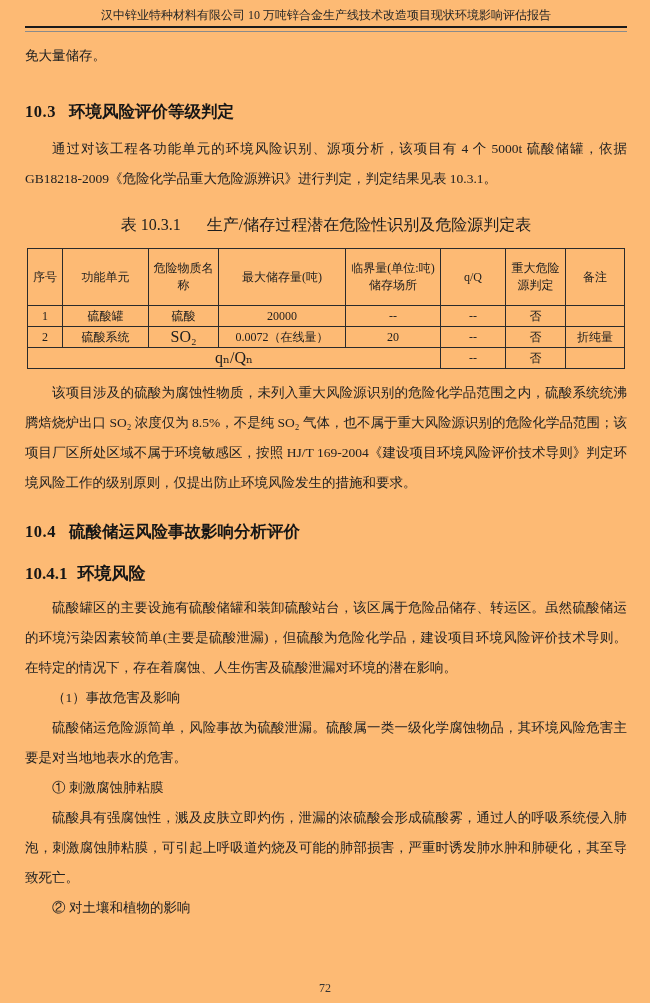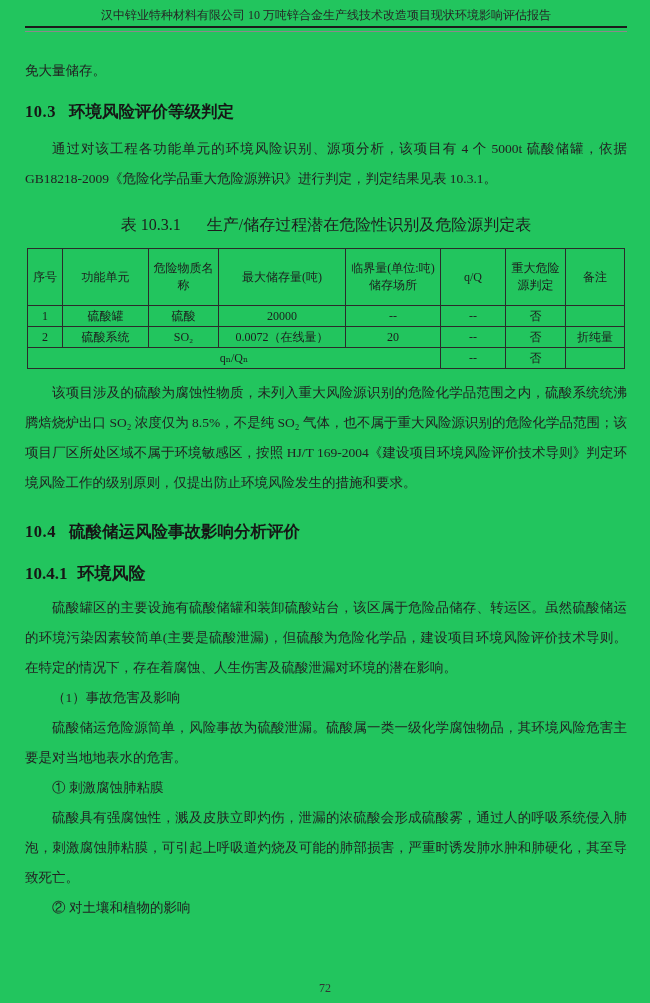--- a/index.html
+++ b/index.html
@@ -1,20 +1,20 @@
 <!DOCTYPE html>
 <html lang="zh"><head>
 <meta charset="utf-8">
 <style>
   html,body{margin:0;padding:0;background:#9a9a9a;}
   .page{
     position:relative;
     width:650px;height:1003px;
     margin:0 auto;
-    background:#22c55e;
+    background:#fdba74;
     color:#1e1e1e;
     font-family:"Liberation Serif","DejaVu Serif",serif;
     overflow:hidden;
     box-sizing:border-box;
   }
   .content{padding:0 23px 0 25px;}
 
   
   .running-header{
     padding-top:7px;
@@ -26,25 +26,25 @@
   .header-rule{
     height:3px;
     margin:3px 0 0 0;
     border-top:2px solid #1b1b1b;
     border-bottom:1px solid #8a8a8a;
   }
 
   
   p{margin:0;font-size:13.5px;line-height:30px;text-align:justify;color:#222;}
   .indent{text-indent:2em;}
-  .cont{margin-top:24px;}
+  .cont{margin-top:9px;}
 
   
   .h-major{
-    margin:13px 0 0 0;
+    margin:28px 0 0 0;
     font-size:16.5px;
     font-weight:bold;
     color:#161616;
     line-height:26px;
     font-family:"Liberation Serif","DejaVu Serif",serif;
   }
   .h-major .num{margin-right:13px;letter-spacing:0.5px;}
   .h-minor{
     margin:19px 0 0 0;
     font-size:17px;
@@ -86,21 +86,21 @@
   }
   table.hazard thead th{
     line-height:17px;
     padding:4px 2px;
     height:48px;
   }
   table.hazard tbody td{
     line-height:16px;
     height:18px;
   }
-  .sub{font-size:12px;}
+  .sub{font-size:16px;}
 
   
   .page-footer{
     position:absolute;
     left:0;bottom:7px;
     width:100%;
     text-align:center;
     font-size:12px;
     color:#333;
   }

